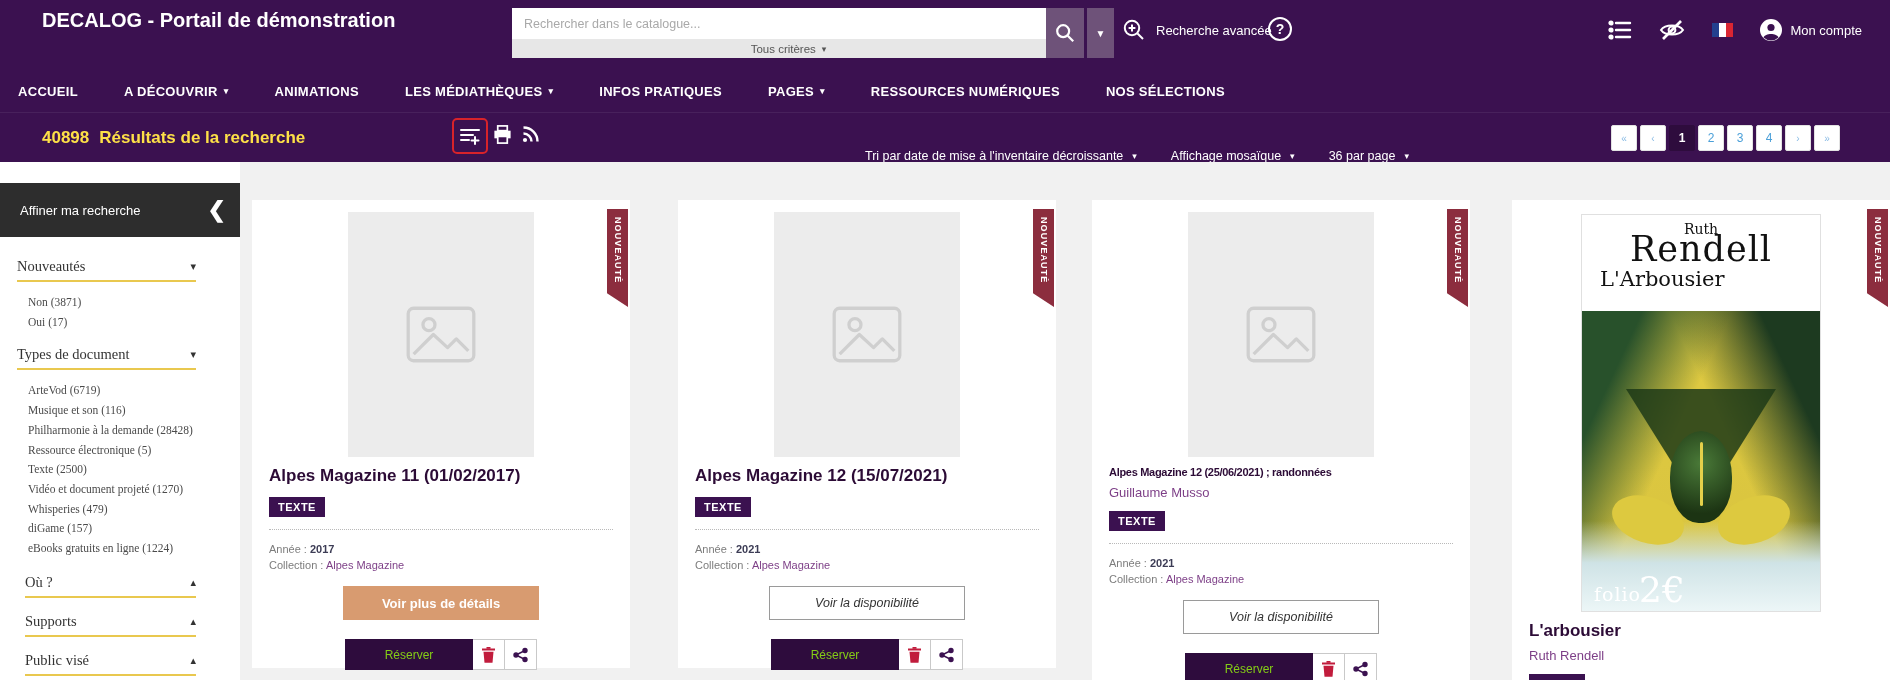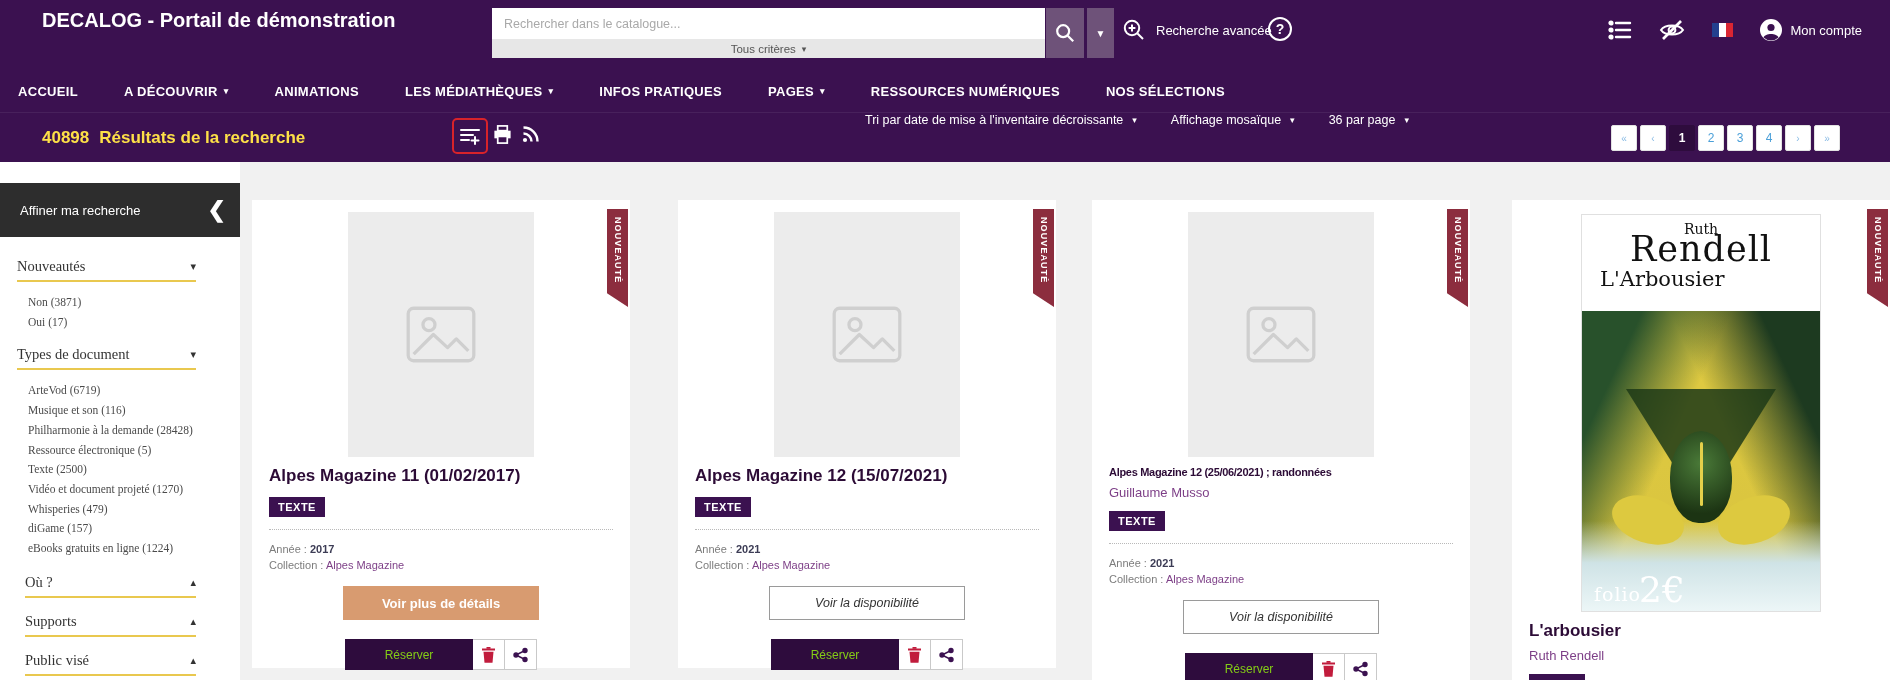--- a/index.html
+++ b/index.html
@@ -2,21 +2,21 @@
 <html><head>
 <meta charset="utf-8">
 <style>
   * { margin:0; padding:0; box-sizing:border-box; }
   html,body { width:1890px; height:680px; overflow:hidden; background:#fff;
               font-family:"Liberation Sans", sans-serif; }
 
   
   .header { position:absolute; left:0; top:0; width:1890px; height:70px; background:#3b1150; }
   .brand { position:absolute; left:42px; top:9px; color:#fff; font-size:20px; font-weight:bold; }
-  .search-wrap { position:absolute; left:492px; top:8px; width:553px; height:38px; }
+  .search-wrap { position:absolute; left:512px; top:8px; width:553px; height:38px; }
   .search-input { width:100%; height:31px; border:none; outline:none; padding:0 12px;
                   font-size:12.5px; color:#444; background:#fff; }
   .search-input::placeholder { color:#a9a9a9; }
   .search-criteria { width:100%; height:19px; background:#e7e7e7; color:#555; font-size:11.5px;
                      display:flex; align-items:center; justify-content:center; gap:6px; cursor:pointer; }
   .search-btn { position:absolute; left:1046px; top:8px; width:38px; height:50px; background:#6e5279;
                 border:none; display:flex; align-items:center; justify-content:center; cursor:pointer; }
   .search-caret-btn { position:absolute; left:1087px; top:8px; width:27px; height:50px; background:#6e5279;
                 border:none; color:#fff; font-size:10px; cursor:pointer; }
   .advanced { position:absolute; left:1122px; top:18px; height:24px; display:flex; align-items:center;
@@ -38,21 +38,21 @@
 
   
   .results-bar { position:absolute; left:0; top:112px; width:1890px; height:50px; background:#3b1150;
                  border-top:1px solid rgba(255,255,255,.07); }
   .results-title { position:absolute; left:42px; top:15px; color:#fde047; font-size:17px; font-weight:bold; }
   .results-title .count { margin-right:10px; }
   .tool-addlist { position:absolute; left:452px; top:118px; width:36px; height:36px;
                   border:2px solid #d8232a; border-radius:5px; background:none; display:flex;
                   align-items:center; justify-content:center; cursor:pointer; }
   .tool-btn { position:absolute; background:none; border:none; cursor:pointer; }
-  .sorts { position:absolute; left:865px; top:0; height:50px; display:flex; align-items:flex-start; gap:34px; }
+  .sorts { position:absolute; left:865px; top:0; height:50px; display:flex; align-items:flex-end; gap:34px; }
   .sort-item { color:#fff; font-size:12.5px; display:flex; align-items:center; gap:9px; cursor:pointer; white-space:nowrap; }
   .sort-item .caret { font-size:9px; }
   .pagination { position:absolute; left:1611px; top:12px; display:flex; gap:3px; }
   .page-btn { min-width:26px; height:26px; background:#fff; border:1px solid #e2e2e2; border-radius:2px;
               color:#4a9fd8; font-size:12px; display:flex; align-items:center; justify-content:center;
               cursor:pointer; padding:0 4px; }
   .page-btn.nav-sym { color:#8abbe4; font-size:10px; }
   .page-btn.current { background:#2e0c3d; color:#fff; font-weight:bold; border-color:#2e0c3d; }
 
   

